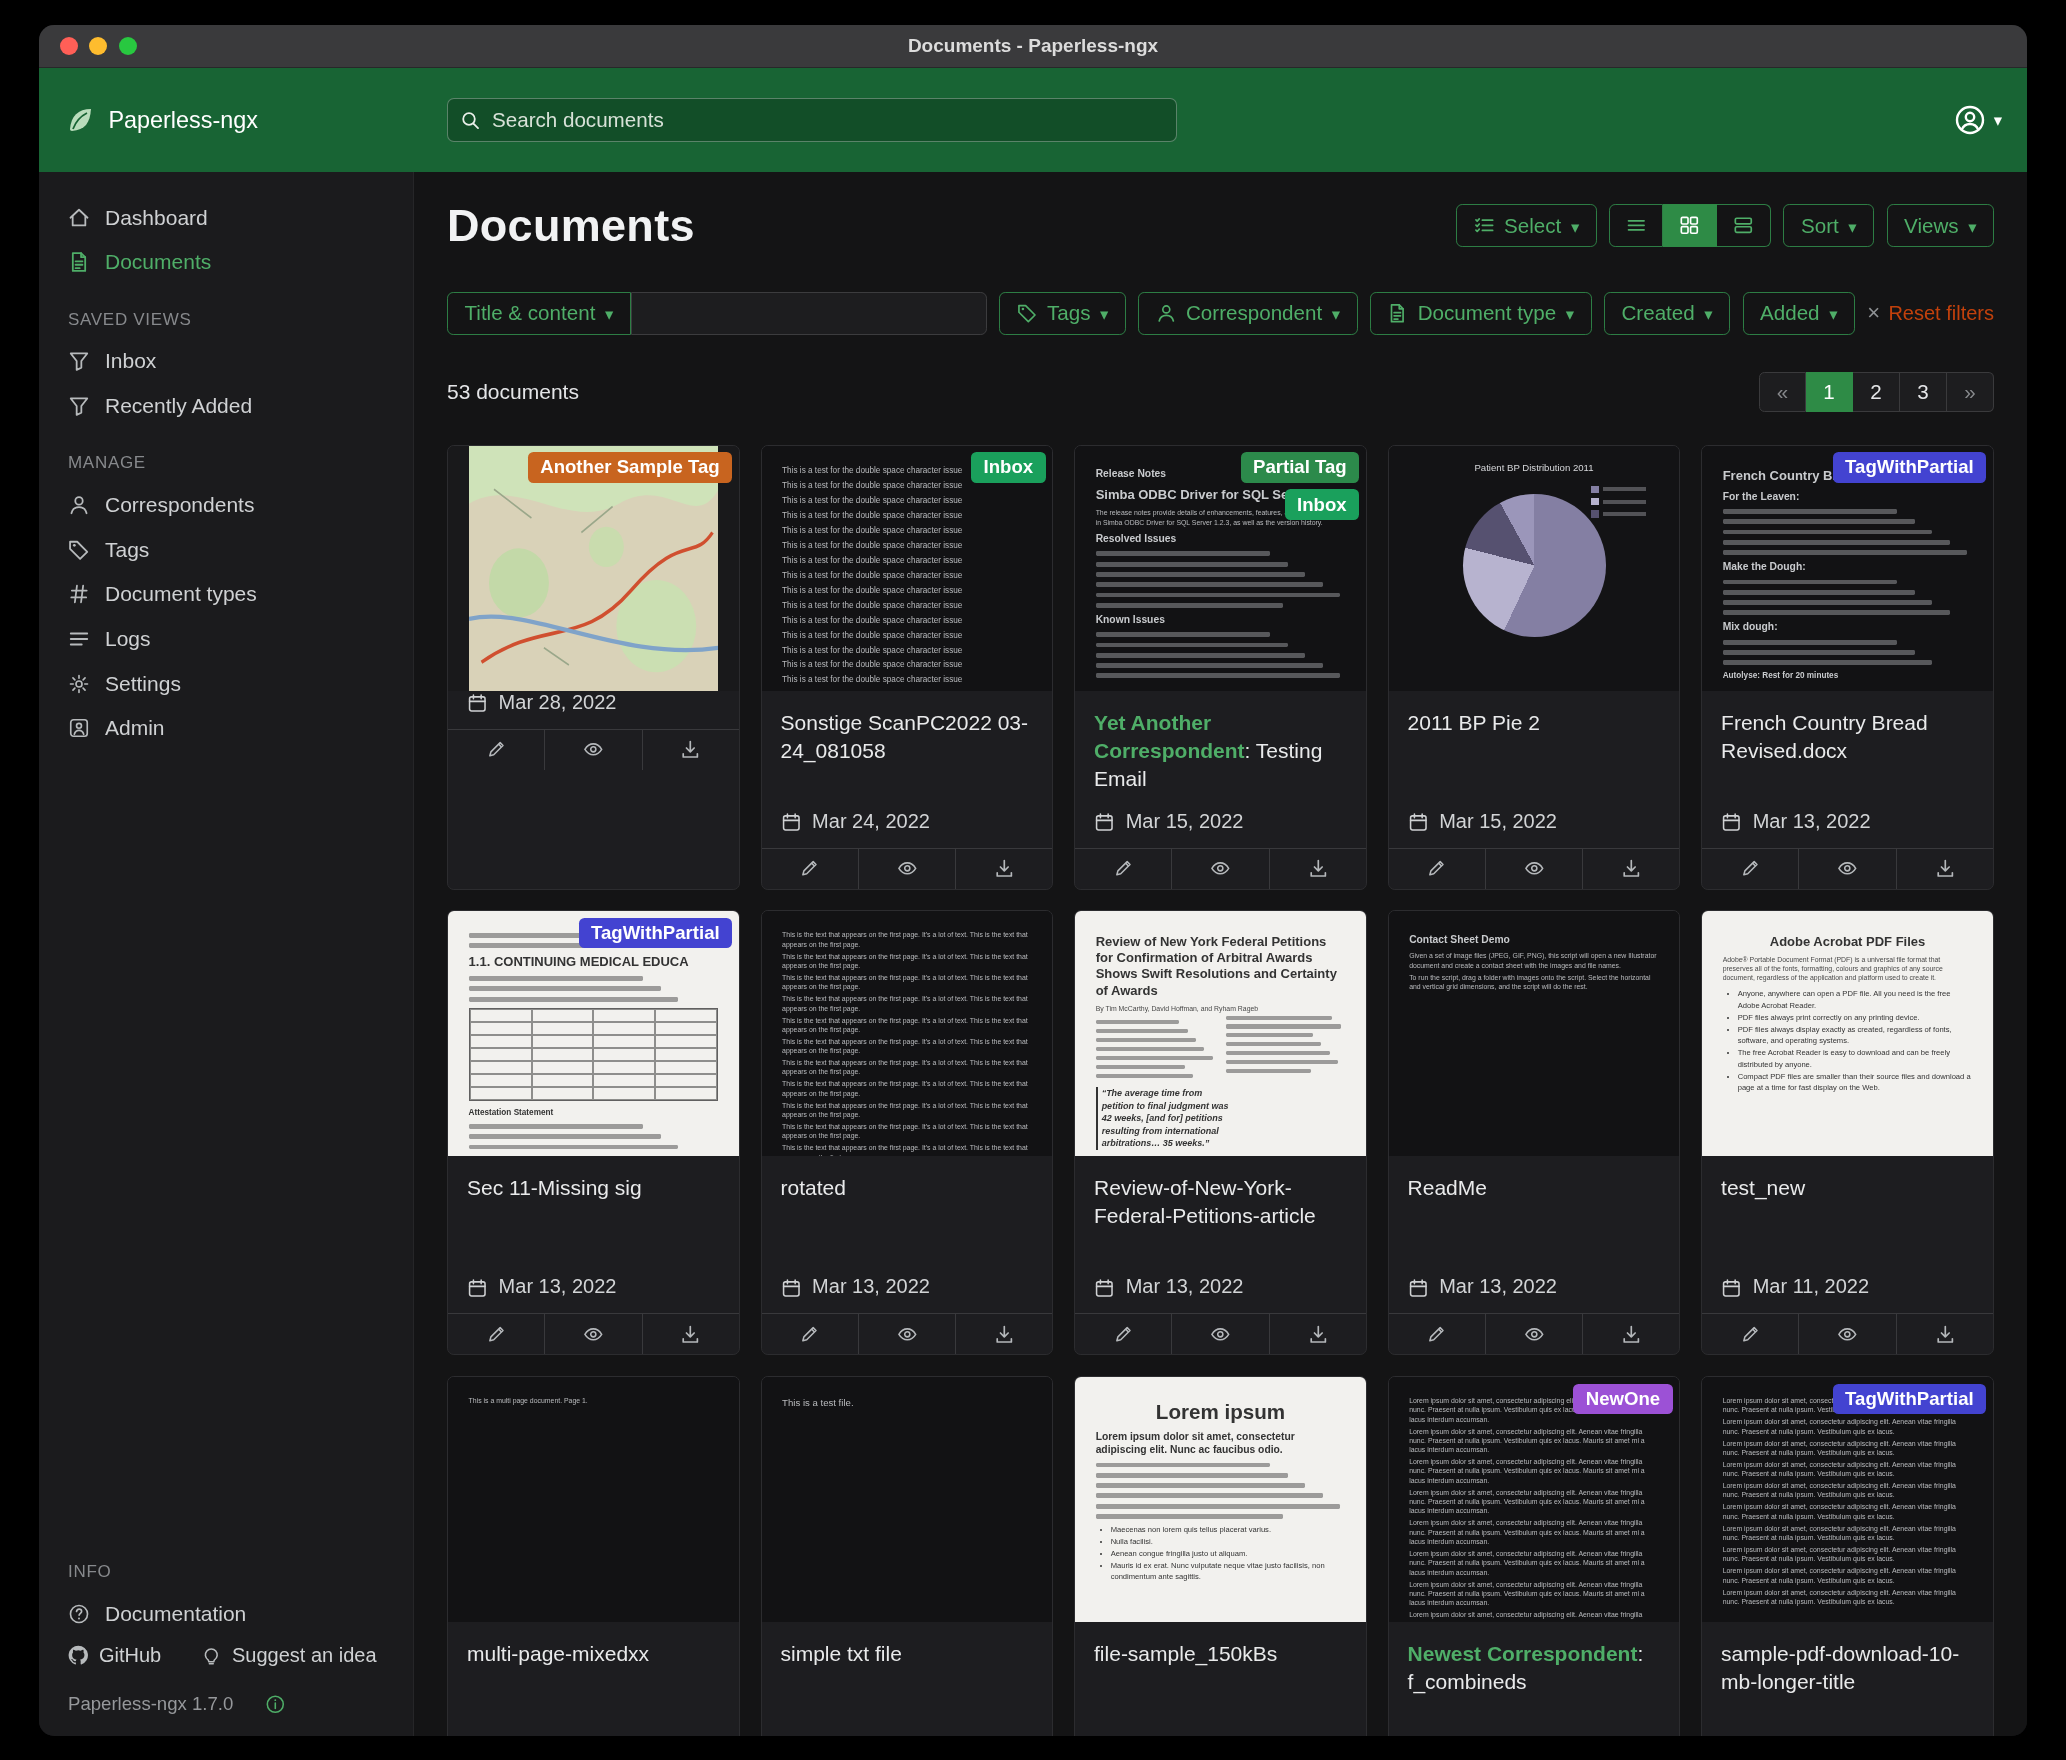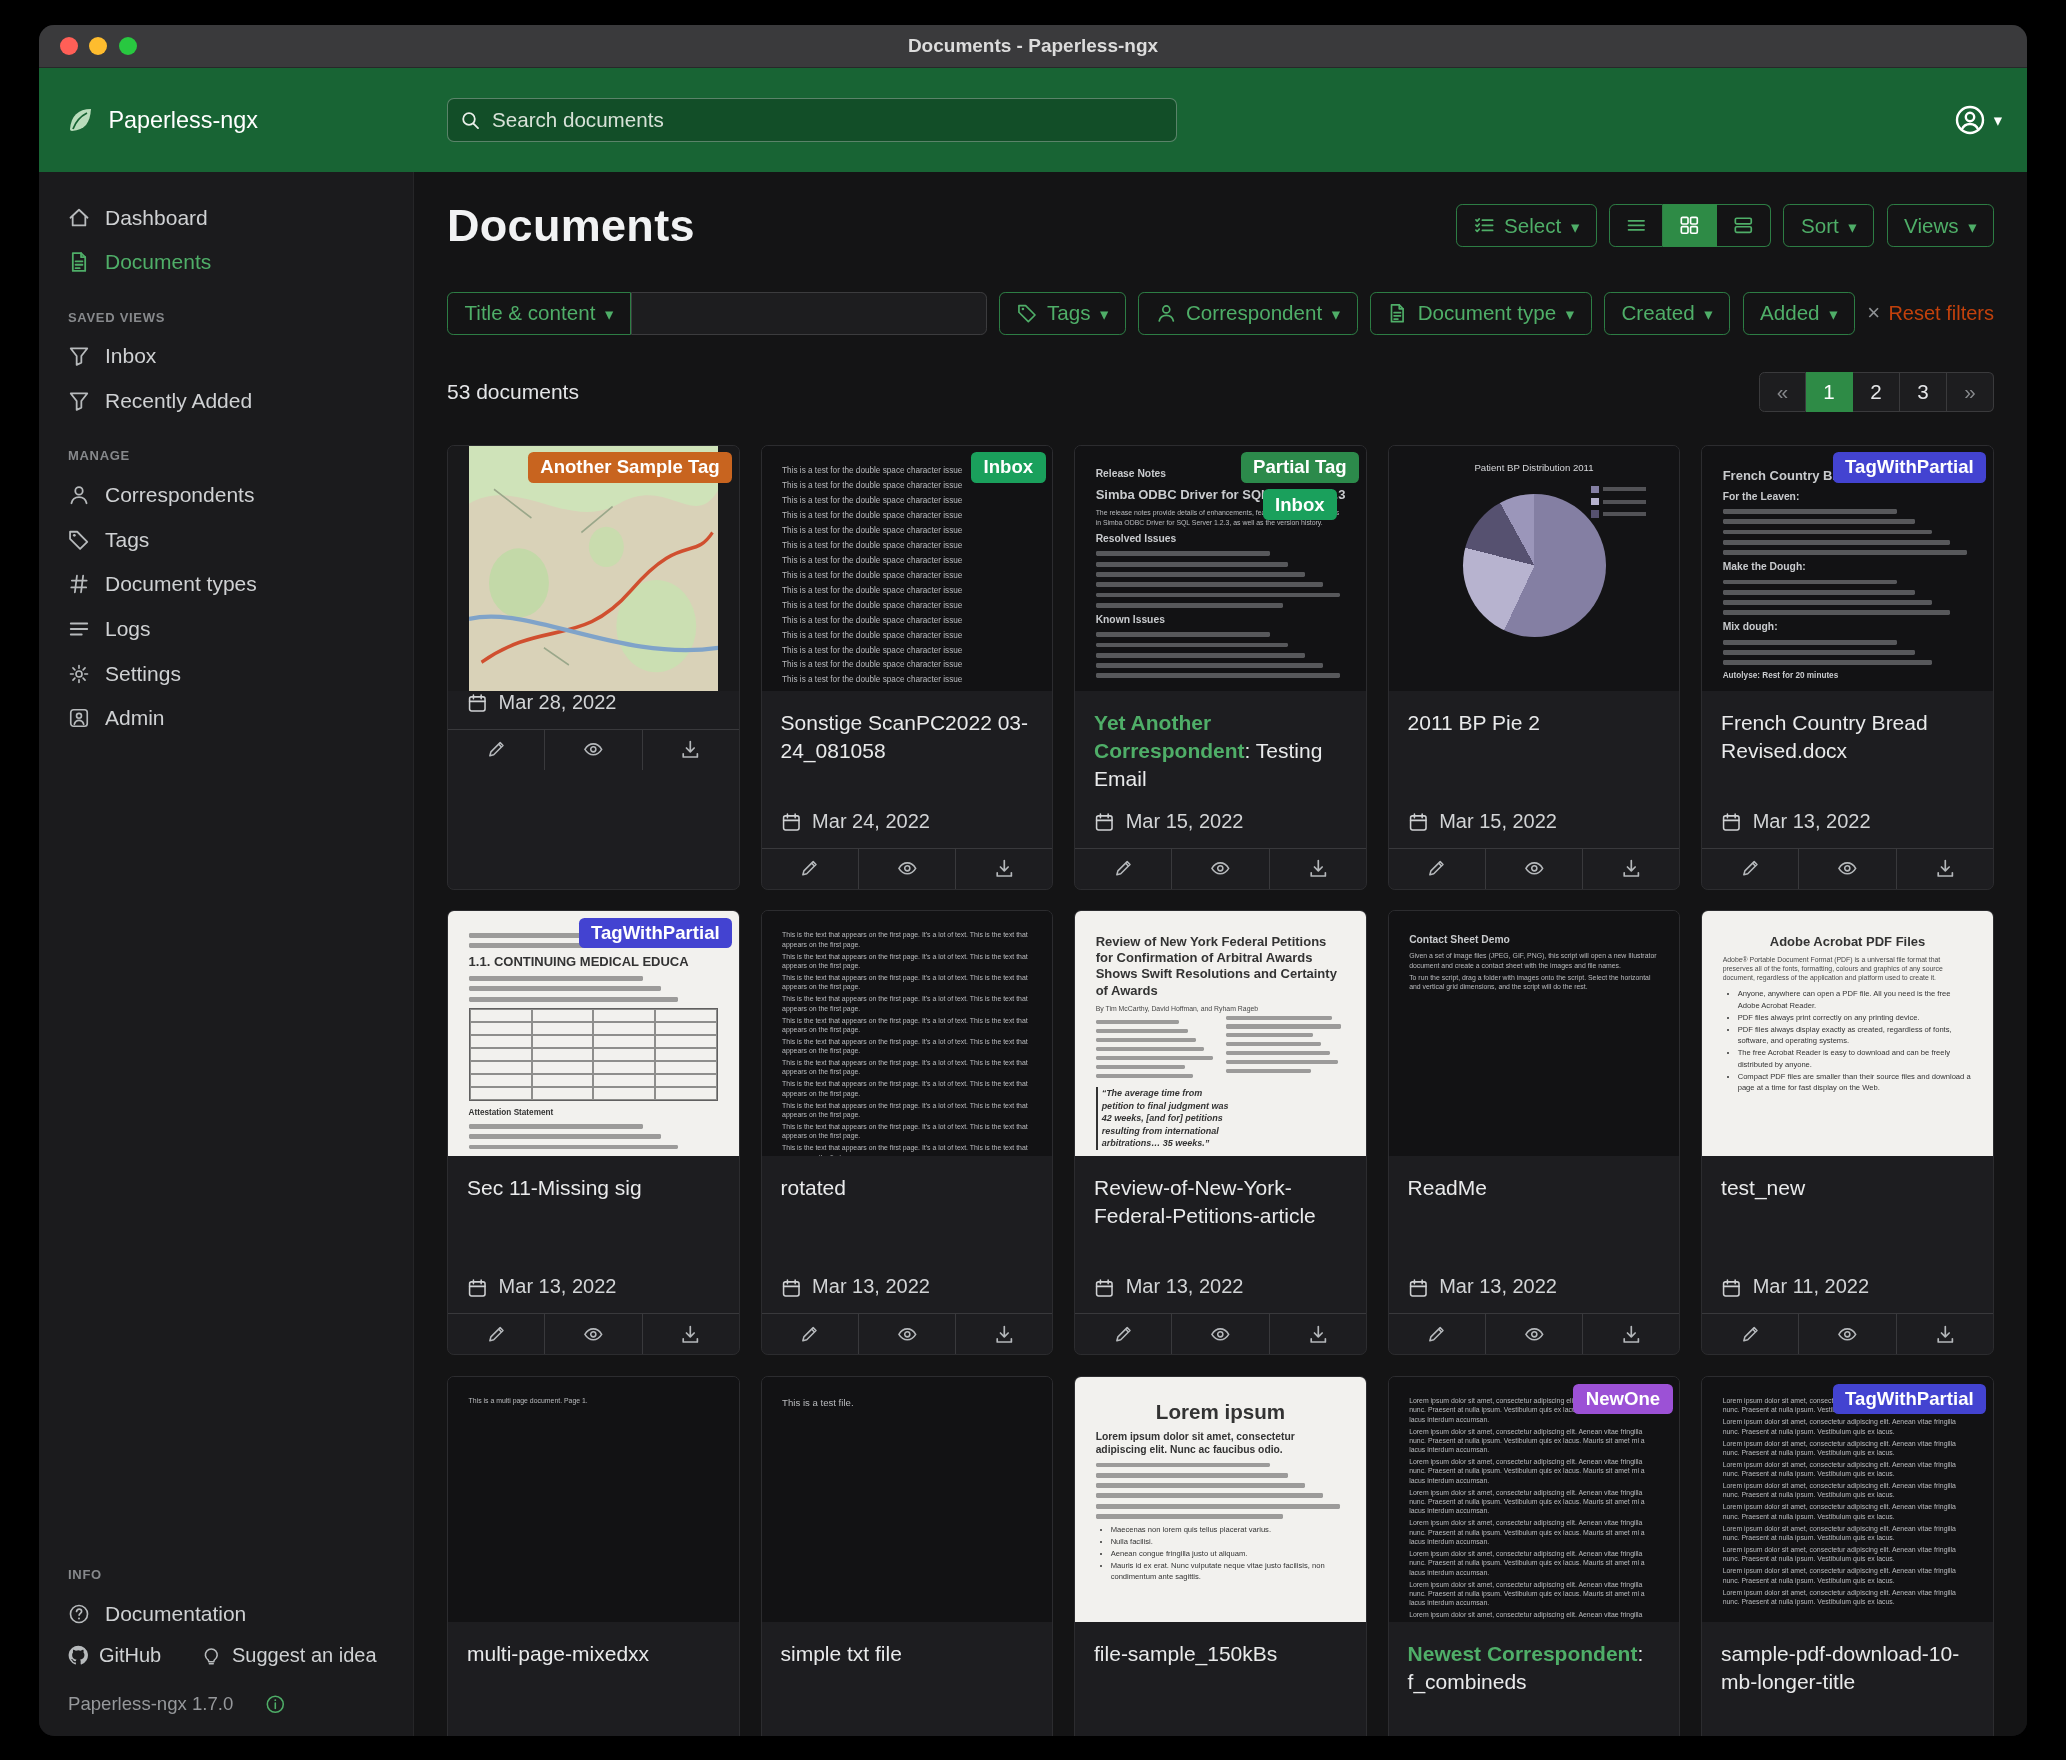--- a/index.html
+++ b/index.html
@@ -30,21 +30,21 @@
 
   
   .bodyrow{flex:1;display:flex;min-height:0}
   .sidebar{width:375px;background:#1b1b1d;border-right:0.7px solid #262628;padding:23.4px 0 20.6px;display:flex;flex-direction:column;flex:0 0 auto}
   .main{flex:1;background:#141415;padding:27.5px 33px 0;min-width:0;overflow:hidden;display:flex;flex-direction:column}
 
   
   .side-item{display:flex;align-items:center;gap:15px;padding:10.3px 29px;color:#cfd1d3;font-size:21px;cursor:pointer;white-space:nowrap}
   .side-item .ic{width:22px;height:22px;color:#b7babc;flex:0 0 auto}
   .side-item.active,.side-item.active .ic{color:var(--accent,#4fae68)}
-  .side-heading{padding:25px 29px 9.6px;font-size:13px;letter-spacing:0.7px;color:#87898c;font-weight:700}
+  .side-heading{padding:25px 29px 9.6px;font-size:17px;letter-spacing:0.7px;color:#87898c;font-weight:400}
   .side-bottom{margin-top:auto}
   .side-row{display:flex;align-items:center;gap:40px;padding:8.2px 29px}
   .mini-item{display:flex;align-items:center;gap:10.3px;color:#cfd1d3;font-size:20px;cursor:pointer;white-space:nowrap}
   .mini-item .ic{width:20.6px;height:20.6px;color:#b7babc}
   .version-row{display:flex;align-items:center;gap:32px;padding:18px 29px 0;color:#96989b;font-size:18.6px}
   .version-row .ic{width:20.6px;height:20.6px;color:var(--accent,#4fae68);cursor:pointer}
 
   
   .page-head{display:flex;align-items:center;justify-content:space-between}
   h1{font-size:45px;color:#f1f2f3;font-weight:700;letter-spacing:0.3px}
@@ -74,21 +74,21 @@
   .page-btn{min-width:47px;height:40px;display:flex;align-items:center;justify-content:center;background:#1d1d1f;border:0.7px solid #3a3a3c;color:#87898c;font-size:20.6px;border-left-width:0;cursor:pointer;font-family:inherit}
   .page-btn:first-child{border-radius:5.5px 0 0 5.5px;border-left-width:0.7px}
   .page-btn:last-child{border-radius:0 5.5px 5.5px 0}
   .page-btn.num{color:#e6e7e9}
   .page-btn.active{background:var(--active-green,#2e8b46);border-color:var(--active-green,#2e8b46);color:#fff}
 
   
   .grid{display:grid;grid-template-columns:repeat(5,1fr);gap:20.6px;margin-top:33px}
   .card{background:#1d1d20;border:0.7px solid #2c2c2f;border-radius:6.9px;display:flex;flex-direction:column;overflow:hidden;height:445px;cursor:pointer}
   .thumb{height:245px;position:relative;background:#19191b;overflow:hidden;flex:0 0 auto}
-  .badges{position:absolute;top:6.9px;right:6.9px;display:flex;flex-direction:column;align-items:center;gap:6.9px;z-index:2}
+  .badges{position:absolute;top:6.9px;right:6.9px;display:flex;flex-direction:column;align-items:flex-end;gap:6.9px;z-index:2}
   .badge{color:#fff;font-size:18.6px;font-weight:700;padding:4.1px 12.4px;border-radius:5.5px;white-space:nowrap;cursor:pointer}
   .card-body{padding:18px 19px 5.5px;flex:1;min-height:0}
   .card-title{color:#e9eaeb;font-size:21px;line-height:1.35;word-wrap:break-word}
   .card-title .corr{color:var(--accent,#4fae68);font-weight:700}
   .card-date{display:flex;align-items:flex-end;gap:11px;padding:0 19px 15px;color:#d2d4d6;font-size:20px}
   .card-date .ic{width:20.6px;height:20.6px;color:#cfd1d3}
   .card-actions{display:flex;border-top:0.7px solid #39393c;flex:0 0 auto}
   .action{flex:1;height:40px;background:transparent;border:none;border-right:0.7px solid #39393c;color:#b5b8bb;display:flex;align-items:center;justify-content:center;cursor:pointer}
   .action:last-child{border-right:none}
   .action .ic{width:20.6px;height:20.6px}

